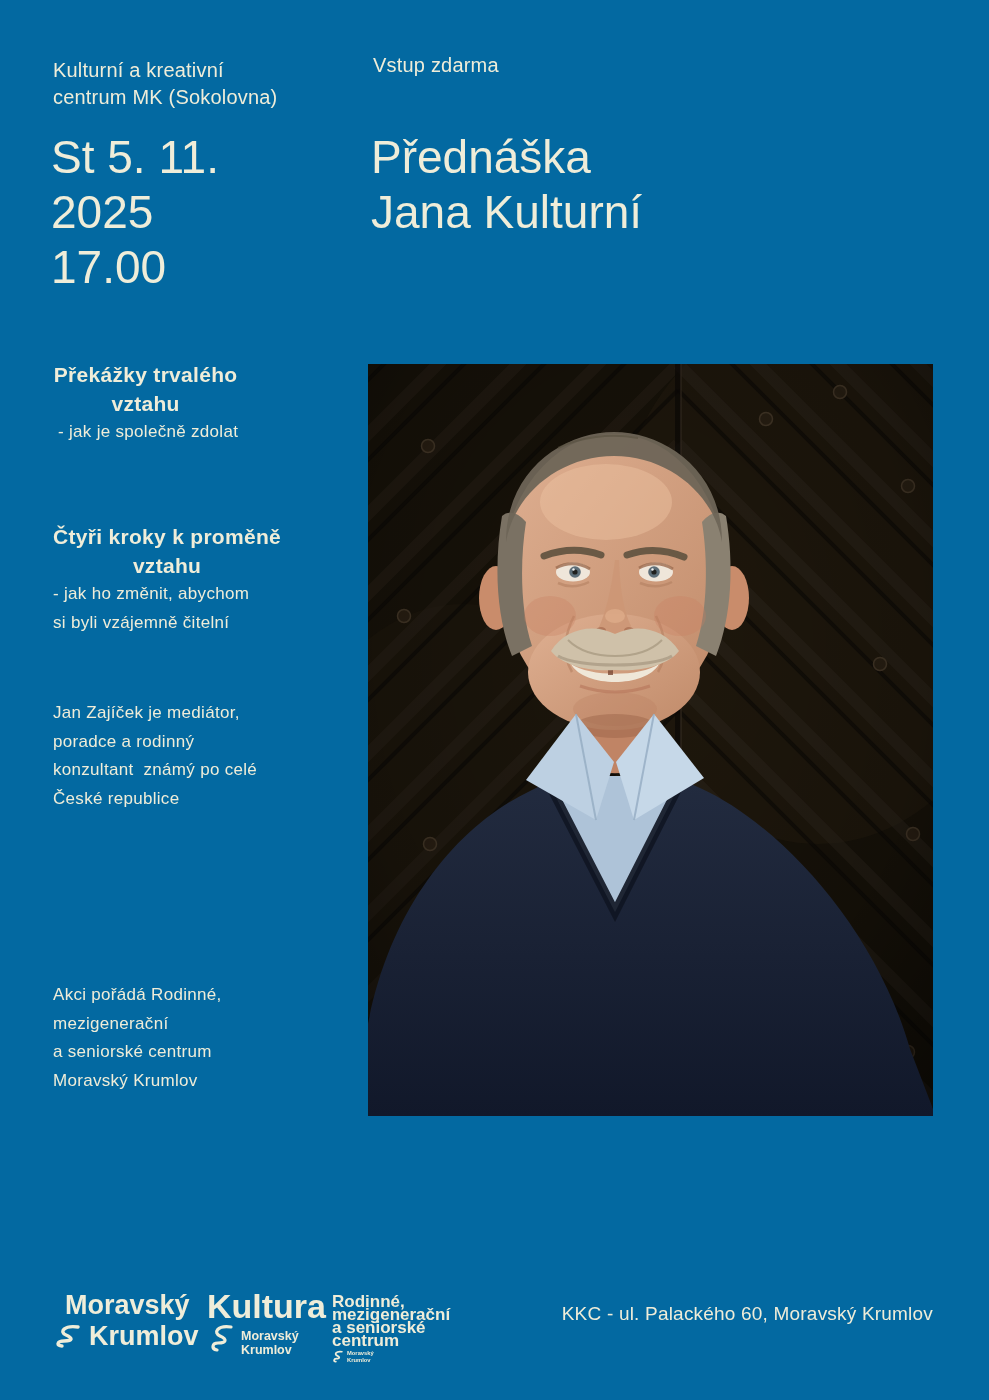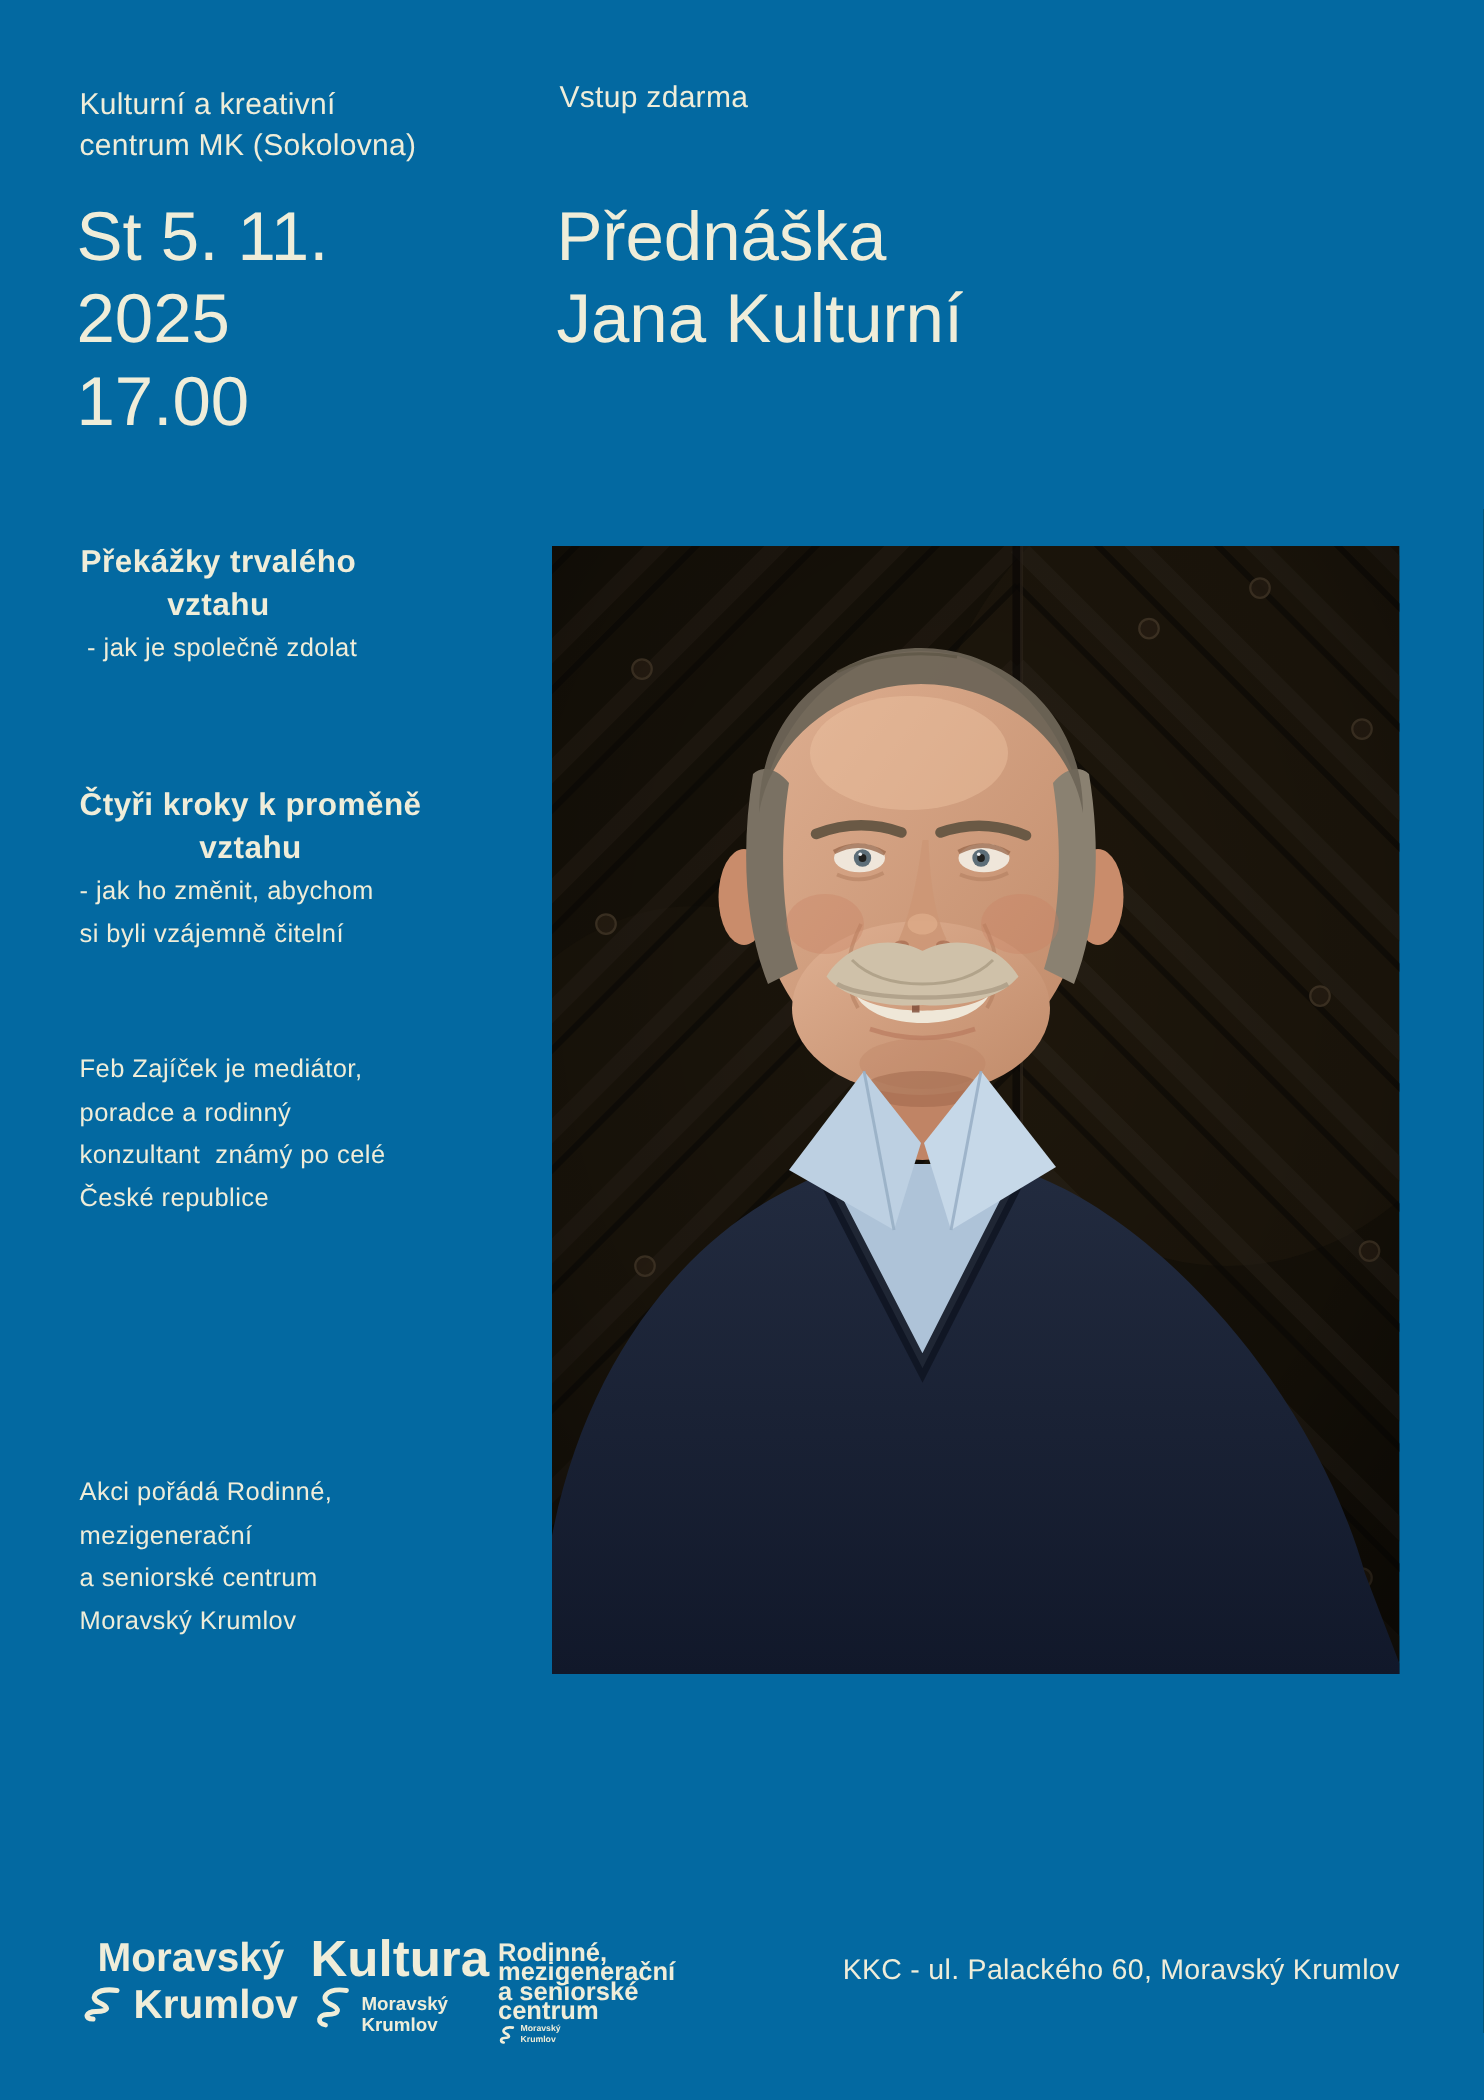--- a/index.html
+++ b/index.html
@@ -54,21 +54,21 @@
   </div>
 
   <div class="abs" style="left:53px;top:499px;margin-top:24px;">
     <div class="sec-title">Čtyři kroky k proměně
 vztahu</div>
     <div class="sec-body">- jak ho změnit, abychom
 si byli vzájemně čitelní</div>
   </div>
 
   <div class="abs" style="left:53px;top:699px;">
-    <div class="sec-body">Feb Zajíček je mediátor,
+    <div class="sec-body">Jan Zajíček je mediátor,
 poradce a rodinný
 konzultant  známý po celé
 České republice</div>
   </div>
 
   <div class="abs" style="left:53px;top:981px;">
     <div class="sec-body">Akci pořádá Rodinné,
 mezigenerační
 a seniorské centrum
 Moravský Krumlov</div>

